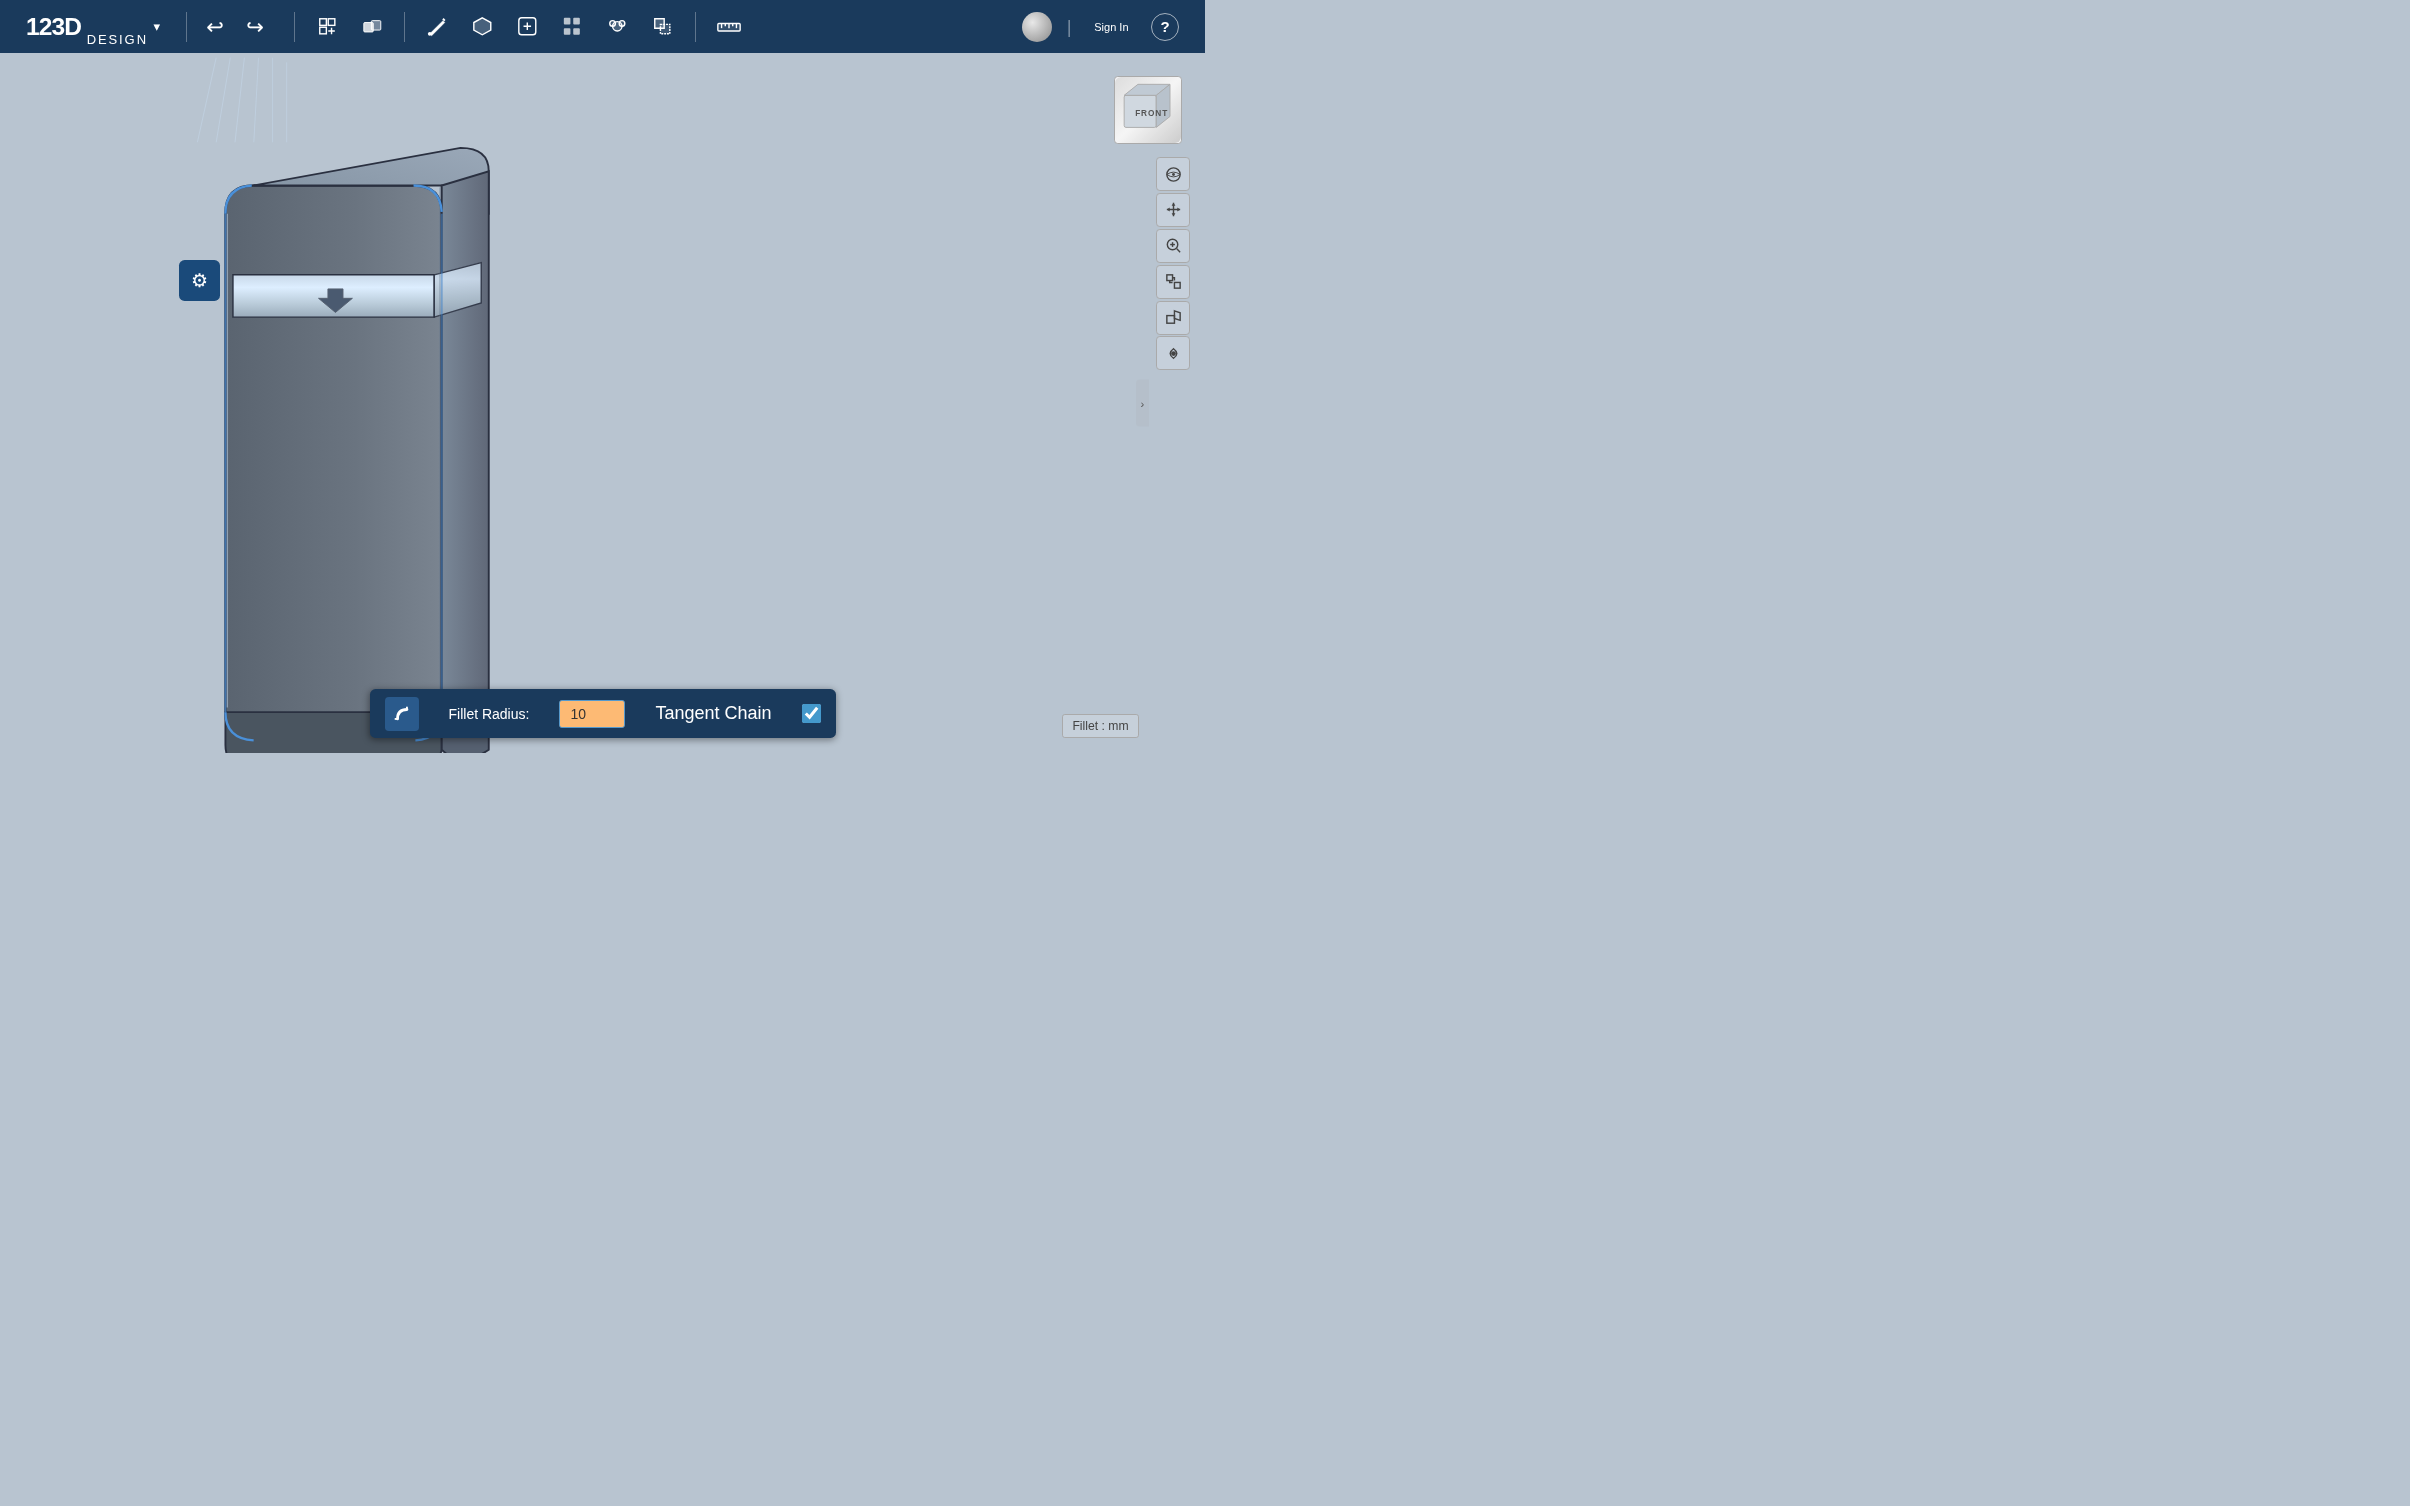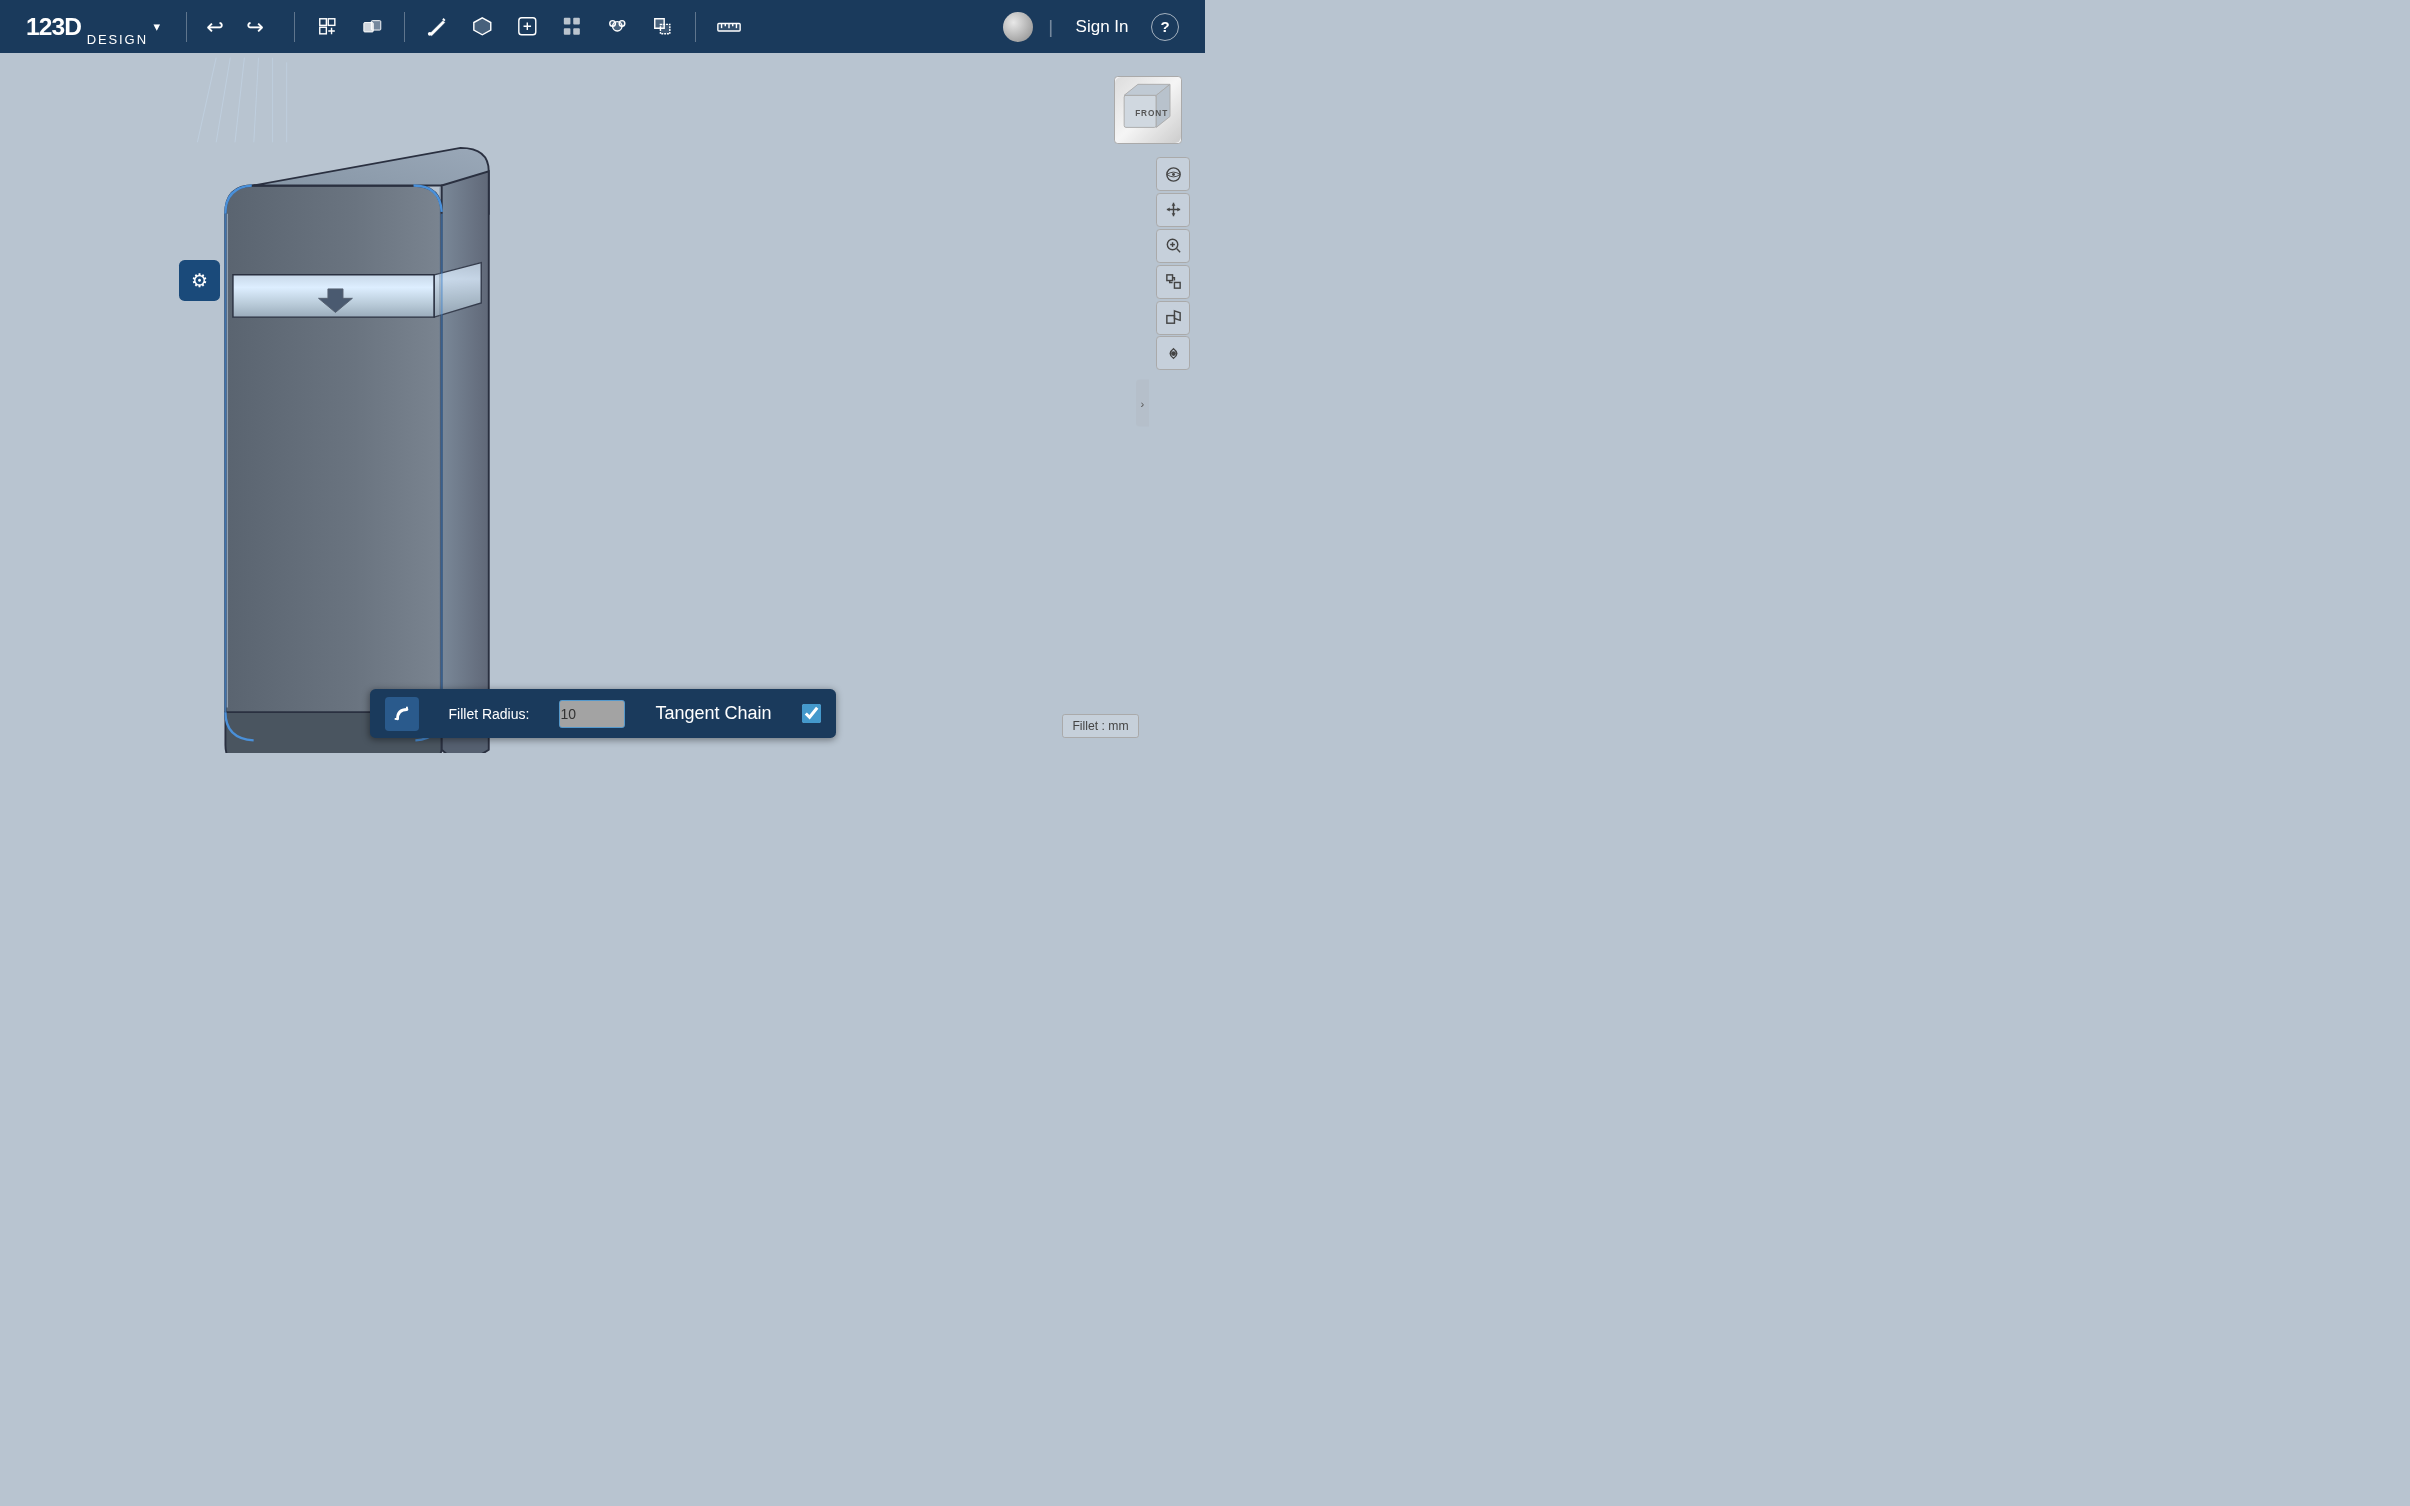--- a/index.html
+++ b/index.html
@@ -110,21 +110,21 @@
       width: 30px;
       height: 30px;
       border-radius: 50%;
       background: radial-gradient(circle at 35% 35%, #e8e8e8, #888);
       cursor: pointer;
     }
     #sign-in-btn {
       background: none;
       border: none;
       color: white;
-      font-size: 17px;
+      font-size: 11px;
       cursor: pointer;
       padding: 3.8px 7.5px;
     }
     #help-btn {
       background: none;
       border: 1.9px solid rgba(255,255,255,0.6);
       color: white;
       font-size: 15px;
       font-weight: bold;
       cursor: pointer;
@@ -283,26 +283,26 @@
       cursor: pointer;
     }
     #fillet-label {
       color: white;
       font-size: 14px;
       font-weight: normal;
     }
     #fillet-input {
       width: 66px;
       height: 28px;
-      background: #a3a3a3;
+      background: #fdba74;
       border: 1.9px solid #5599cc;
       border-radius: 2.8px;
       text-align: left;
       font-size: 14px;
-      padding: 0 0;
+      padding: 0 10px;
       color: #333;
       outline: none;
     }
     #tangent-label {
       color: white;
       font-size: 18px;
     }
     #tangent-checkbox {
       width: 19px;
       height: 19px;

